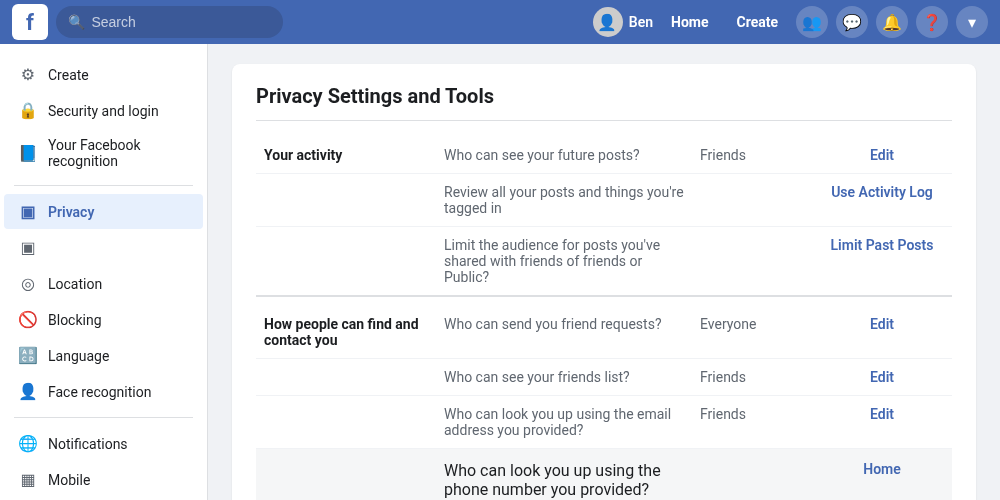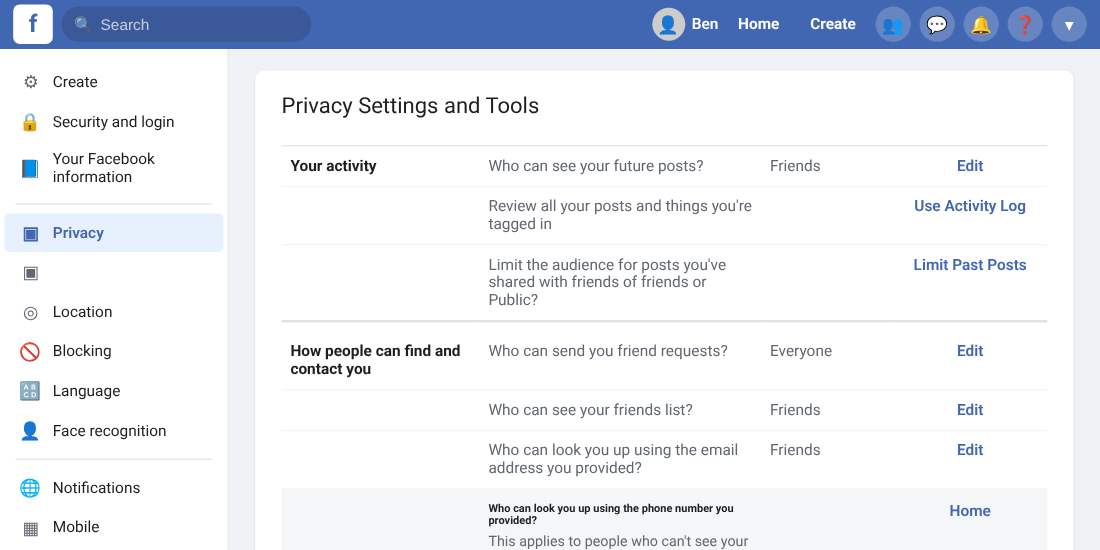--- a/index.html
+++ b/index.html
@@ -116,23 +116,24 @@
       overflow-y: auto;
     }
     .content-card {
       background: white;
       border-radius: 8px;
       box-shadow: 0 1px 2px rgba(0,0,0,0.1);
       padding: 20px 24px;
     }
     .content-title {
       font-size: 20px;
-      font-weight: 400;
+      font-weight: 700;
       color: #1c1e21;
-      padding-bottom: 24px;
+      margin-bottom: 16px;
+      padding-bottom: 12px;
       border-bottom: 1px solid #dddfe2;
     }
 
     
     .settings-table { width: 100%; border-collapse: collapse; }
     .settings-table td { padding: 10px 8px; vertical-align: top; }
     .section-label-cell {
       width: 180px;
       font-weight: 700;
       font-size: 14px;
@@ -160,21 +161,21 @@
       font-weight: 600;
       cursor: pointer;
       text-decoration: none;
     }
     .row-separator td { border-top: 1px solid #f0f2f5; }
     .section-separator td { border-top: 2px solid #dddfe2; padding-top: 19px; }
 
     
     .highlighted-row { background: #f5f6f7; }
     .highlighted-row td { padding: 12px 8px; }
-    .highlighted-question { font-weight: 700; font-size: 10px; color: #1c1e21; }
+    .highlighted-question { font-weight: 400; font-size: 16px; color: #1c1e21; }
   </style>
 </head>
 <body>
 
 <nav class="topnav">
   <div class="topnav-logo">
     <span>f</span>
   </div>
   <div class="topnav-search">
     <span class="topnav-search-icon">🔍</span>
@@ -202,21 +203,21 @@
       <div class="sidebar-item">
         <span class="sidebar-icon">⚙</span>
         <span>Create</span>
       </div>
       <div class="sidebar-item">
         <span class="sidebar-icon">🔒</span>
         <span>Security and login</span>
       </div>
       <div class="sidebar-item">
         <span class="sidebar-icon">📘</span>
-        <span>Your Facebook information</span>
+        <span>Your Facebook recognition</span>
       </div>
     </div>
 
     <div class="sidebar-divider"></div>
 
     <div class="sidebar-section">
       <div class="sidebar-item active">
         <span class="sidebar-icon">▣</span>
         <span>Privacy</span>
       </div>

